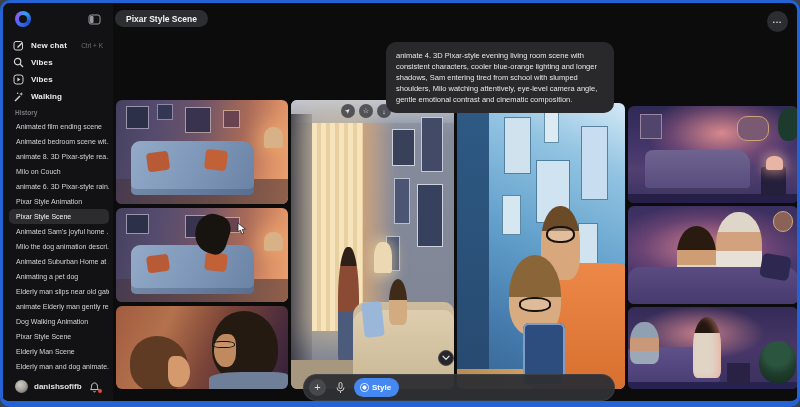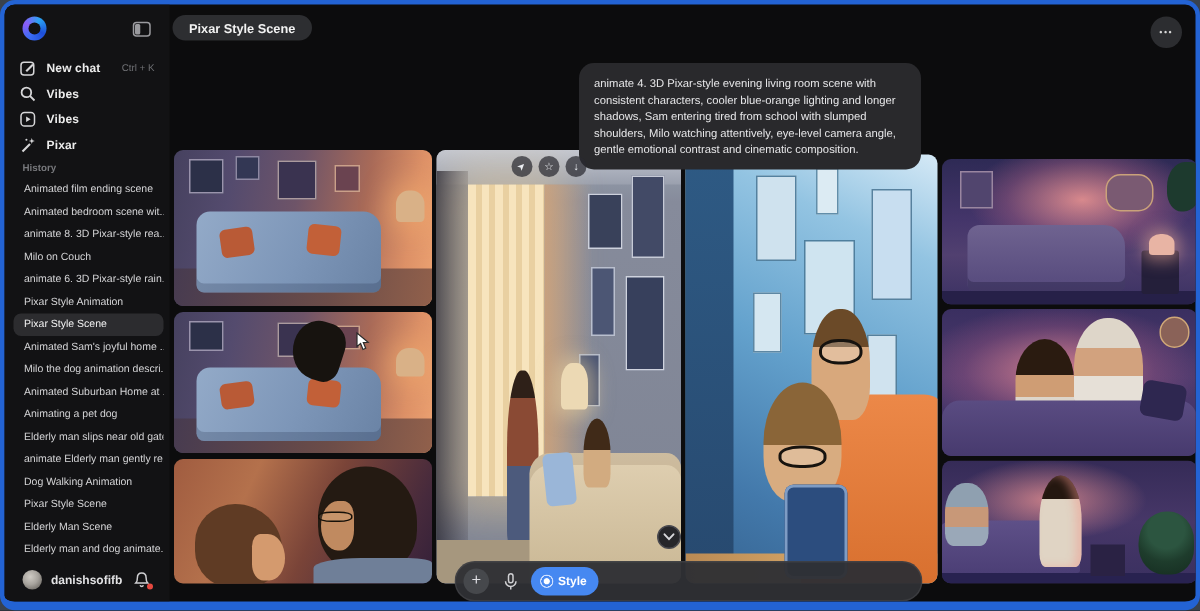--- a/index.html
+++ b/index.html
@@ -188,21 +188,21 @@
         <span class="lbl">Vibes</span>
       </div>
       <div class="nav-item">
         <span class="nav-icon">
             <svg width="11" height="11" viewBox="0 0 11 11">
               <path d="M1.5 9.5 L6.5 4.5 L7.5 5.5 L2.5 10.5 Z" fill="#d6d6d8"></path>
               <path d="M8.2 1 L8.7 2.5 L10.2 3 L8.7 3.5 L8.2 5 L7.7 3.5 L6.2 3 L7.7 2.5 Z" fill="#d6d6d8"></path>
               <circle cx="4.6" cy="2.2" r="0.7" fill="#d6d6d8"></circle>
             </svg>
           </span>
-        <span class="lbl">Pixar</span>
+        <span class="lbl">Walking</span>
       </div>
     </div>
 
     <div class="hist-label">History</div>
     <div class="hist-list">
       <div class="hist-item">Animated film ending scene</div>
       <div class="hist-item">Animated bedroom scene wit...</div>
       <div class="hist-item">animate 8. 3D Pixar-style rea...</div>
       <div class="hist-item">Milo on Couch</div>
       <div class="hist-item">animate 6. 3D Pixar-style rain...</div>

